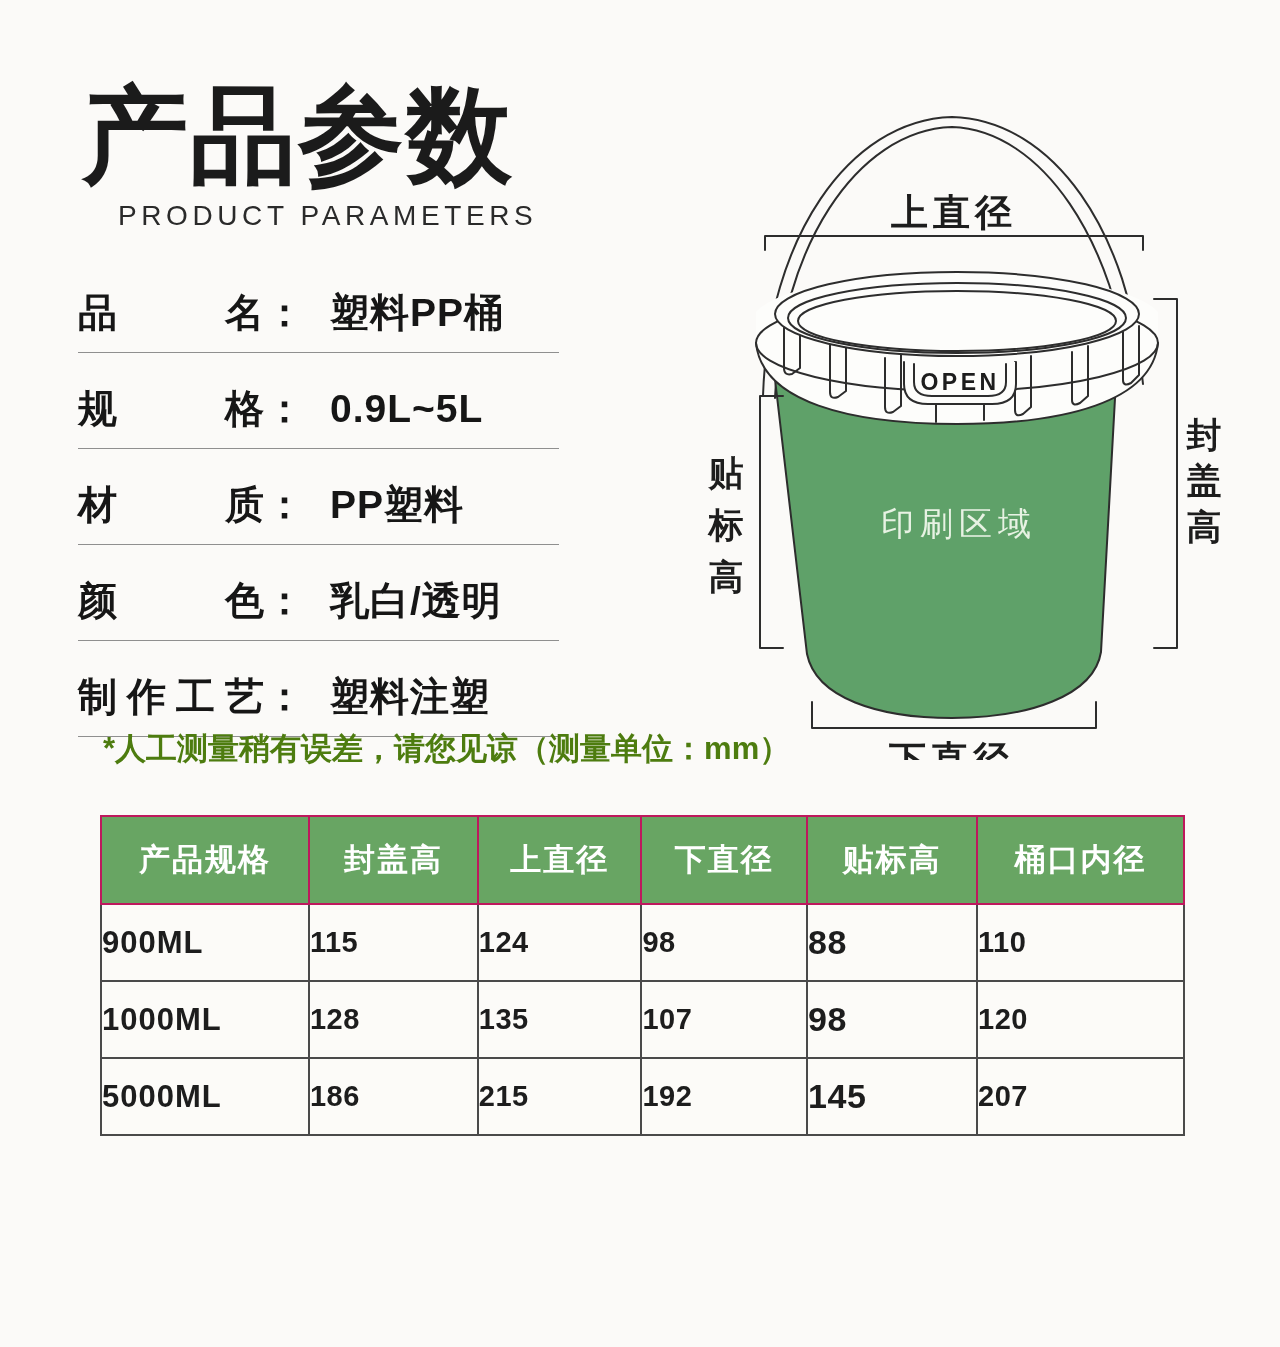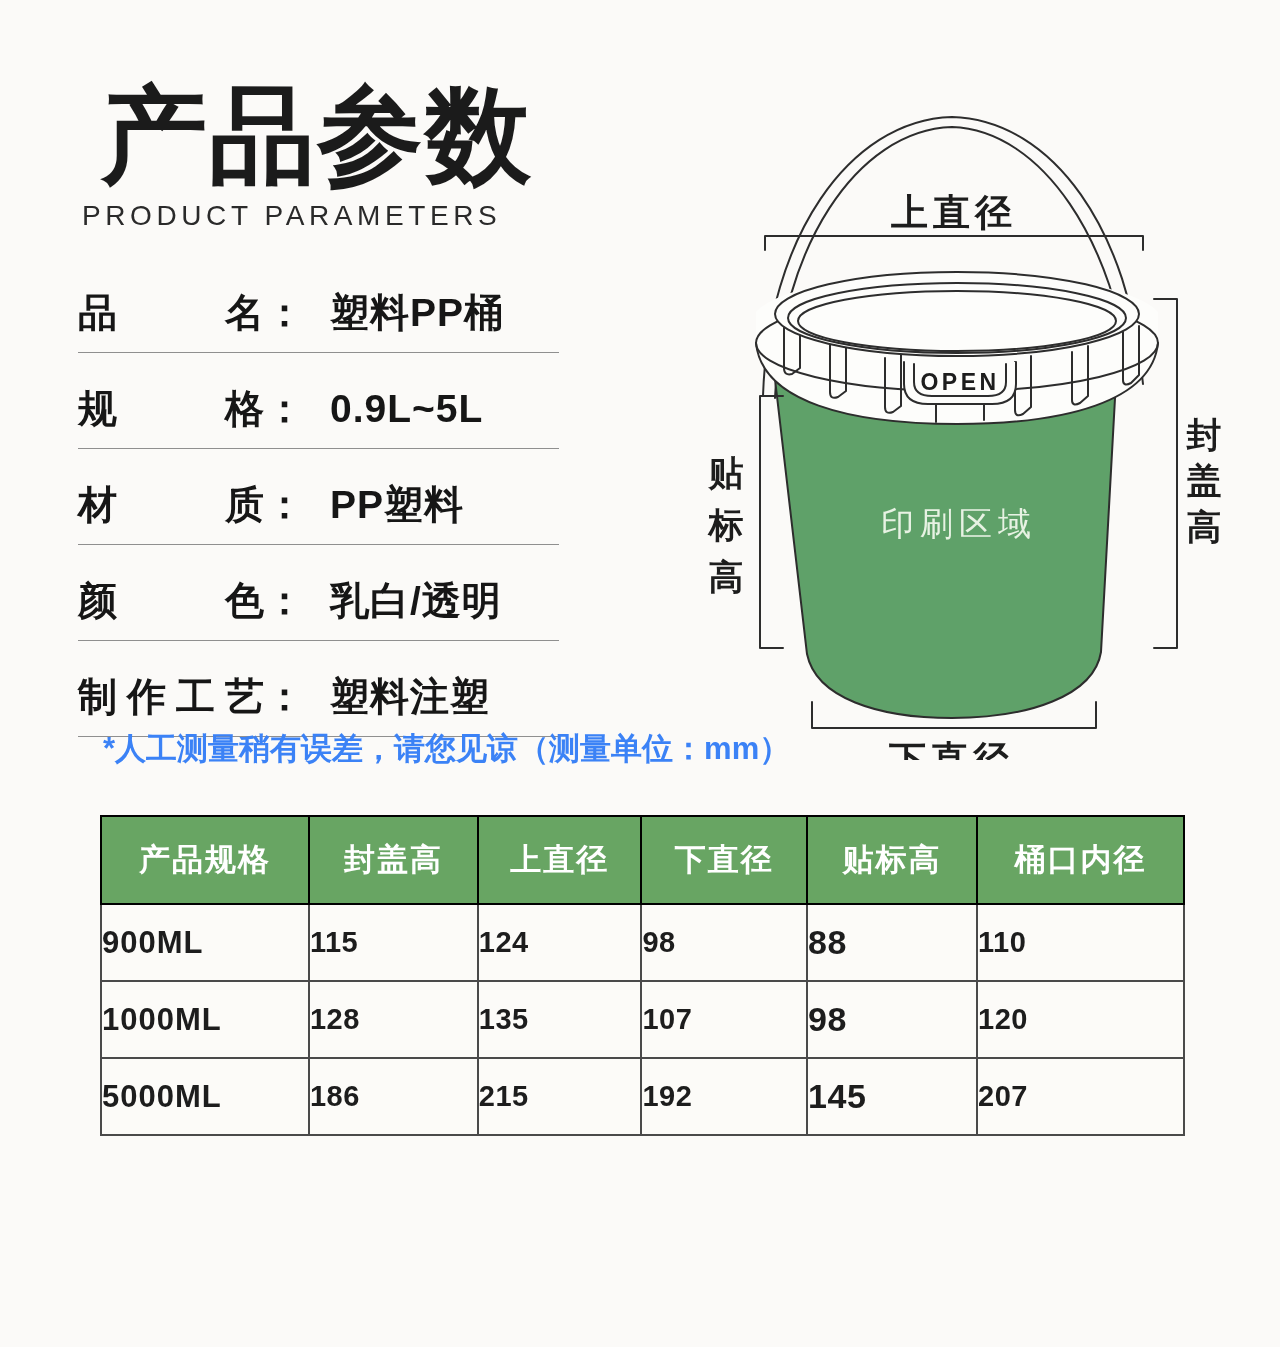--- a/index.html
+++ b/index.html
@@ -7,65 +7,65 @@
   body { font-family:"Liberation Sans","DejaVu Sans",sans-serif; }
   .canvas{
     position:relative; width:1280px; height:1347px;
     background:#fbfaf8; overflow:hidden; margin:0 auto;
     color:#1c1c1c;
   }
   
   .title-block{ position:absolute; left:82px; top:78px; }
   .page-title{
     font-size:106px; font-weight:900; letter-spacing:2px;
-    line-height:1.08; color:#1b1b1b; white-space:nowrap;margin-left:19px;
+    line-height:1.08; color:#1b1b1b; white-space:nowrap;
   }
   .page-subtitle{
     margin-top:8px; font-size:28px; font-weight:500;
-    letter-spacing:4.6px; color:#2a2a2a; white-space:nowrap;
+    letter-spacing:4.6px; color:#2a2a2a; white-space:nowrap;margin-left:36px;
   }
   
   .info-list{ position:absolute; left:78px; top:286px; width:481px; }
   .info-row{
     display:flex; align-items:baseline;
     padding-bottom:12px; margin-bottom:29px;
     border-bottom:1.5px solid #8f8f8f;
     font-size:39px; font-weight:600; color:#161616;
   }
   .info-label{
     display:inline-block; width:186px;
     text-align:justify; text-align-last:justify;
   }
   .info-colon{ margin-left:1px; }
   .info-value{ margin-left:26px; letter-spacing:1px; white-space:nowrap; }
   
   .note{
     position:absolute; left:103px; top:728px;
-    font-size:31px; font-weight:600; color:#3b82f6; white-space:nowrap;
+    font-size:31px; font-weight:600; color:#4d7c0f; white-space:nowrap;
   }
   
   .diagram{ position:absolute; left:680px; top:100px; width:560px; height:660px; }
   .diagram text{ font-family:"Liberation Sans","DejaVu Sans",sans-serif; }
   .dim-label{ font-size:37px; font-weight:600; fill:#1d1d1d; letter-spacing:5px; }
   .dim-label-vert{ font-size:35px; font-weight:600; fill:#1d1d1d; }
   .print-label{ font-size:33px; font-weight:500; fill:#e7f2e3; letter-spacing:6px; }
   .open-label{ font-size:23px; font-weight:700; fill:#1d1d1d; letter-spacing:3.5px; }
   .ln{ stroke:#2d2d2d; stroke-width:2; fill:none; stroke-linecap:round; stroke-linejoin:round; }
   .fill-white{ fill:#fdfdfb; }
   .bucket-body{ fill:#5fa169; stroke:#2d2d2d; stroke-width:2; }
   
   .spec-table{
     position:absolute; left:100px; top:815px; width:1085px;
     border-collapse:collapse; background:#fcfbf8;
     border:2.5px solid #3a3a3a; table-layout:fixed;
   }
   .spec-table th{
     height:88px; background:#68a563; color:#ffffff;
     font-size:31px; font-weight:700; letter-spacing:2px;
-    border:2px solid #000000; text-align:center; vertical-align:middle;
+    border:2px solid #be185d; text-align:center; vertical-align:middle;
   }
   .spec-table td{
     height:77px; font-size:29px; font-weight:600; color:#1d1d1d;
     border:2px solid #4a4a4a; text-align:left; vertical-align:middle;
     letter-spacing:0.5px;
   }
   .spec-table td.col-spec{ font-size:31px; letter-spacing:1px; }
   .spec-table td.col-label-h{ font-size:34px; }
 </style>
 </head>

